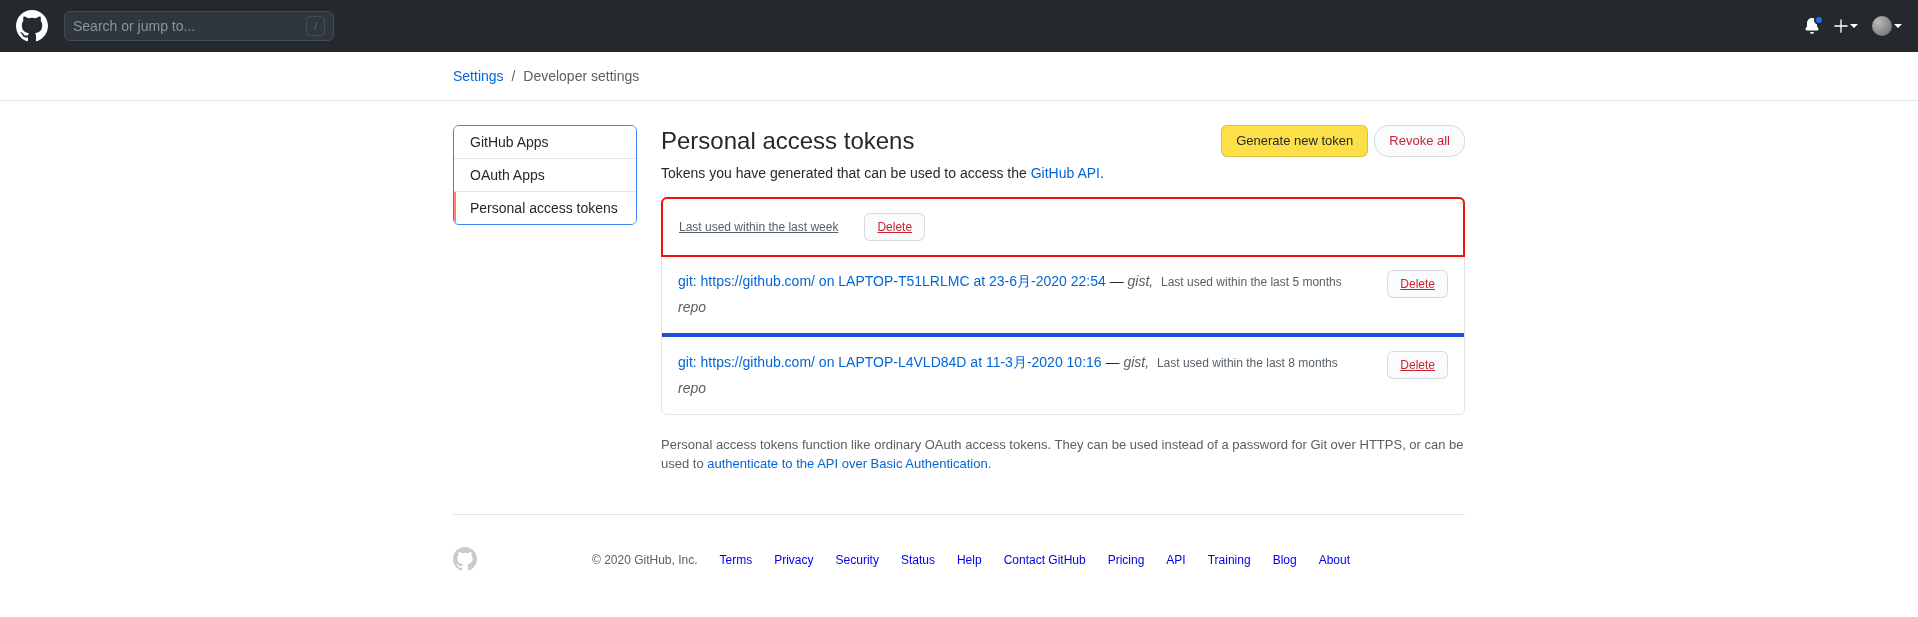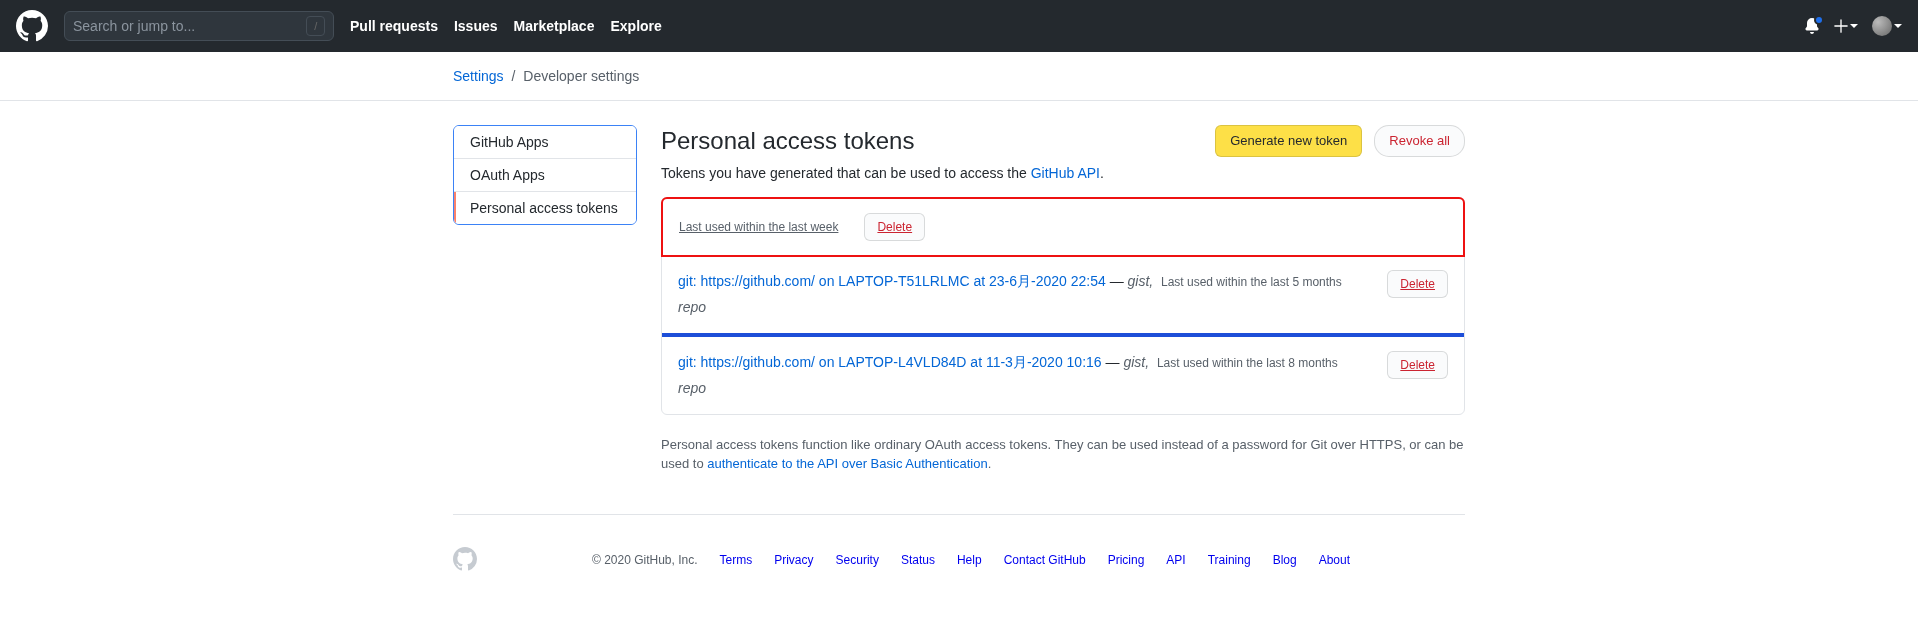--- a/index.html
+++ b/index.html
@@ -34,21 +34,21 @@
     .container { max-width: 1012px; margin: 24px auto 40px; display: flex; gap: 24px; }
     .sidenav { width: 184px; border: 1px solid #3b82f6; border-radius: 6px; overflow: hidden; align-self: flex-start; }
     .sidenav-item { display: block; padding: 8px 16px; color: #24292e; border-bottom: 1px solid #e1e4e8; font-size: 14px; background: #fff; }
     .sidenav-item:last-child { border-bottom: none; }
     .sidenav-item.selected { border-left: 2px solid #f9826c; font-weight: 400; padding-left: 14px; }
 
     .main { flex: 1; }
     .page-head { display: flex; align-items: center; margin-bottom: 8px; }
     .page-title { font-size: 24px; font-weight: 400; color: #24292e; flex: 1; }
     .btn { display: inline-block; padding: 5px 14px; font-size: 13px; border: 1px solid rgba(27,31,35,.15); border-radius: 6px; background: #fde047; color: #24292e; cursor: pointer; line-height: 20px; }
-    .btn + .btn { margin-left: 12px; border-radius: 15px; }
+    .btn + .btn { margin-left: 6px; border-radius: 15px; }
     .btn-danger-outline { color: #cb2431; background: #fafbfc; }
     .btn-danger-small { color: #cb2431; background: #fafbfc; padding: 3px 12px; font-size: 12px; text-decoration: underline; }
 
     .subtitle { color: #24292e; margin: 6px 0 16px; }
     .subtitle a { color: #0366d6; }
 
     .token-list { border: 1px solid #e1e4e8; border-radius: 6px; }
     .token-row { display: flex; align-items: flex-start; padding: 14px 16px; border-bottom: 4px solid #1d4ed8; gap: 12px; }
     .token-row:last-child { border-bottom: none; }
     .token-row.highlight { border: 2px solid #e11; border-radius: 6px 6px 0 0; position: relative; margin: -1px; }
@@ -75,26 +75,20 @@
 <div class="header">
   <a class="logo" href="#">
     <svg height="32" width="32" viewBox="0 0 16 16">
         <path d="M8 0C3.58 0 0 3.58 0 8c0 3.54 2.29 6.53 5.47 7.59.4.07.55-.17.55-.38 0-.19-.01-.82-.01-1.49-2.01.37-2.53-.49-2.69-.94-.09-.23-.48-.94-.82-1.13-.28-.15-.68-.52-.01-.53.63-.01 1.08.58 1.23.82.72 1.21 1.87.87 2.33.66.07-.52.28-.87.51-1.07-1.78-.2-3.64-.89-3.64-3.95 0-.87.31-1.59.82-2.15-.08-.2-.36-1.02.08-2.12 0 0 .67-.21 2.2.82a7.42 7.42 0 0 1 2-.27c.68 0 1.36.09 2 .27 1.53-1.04 2.2-.82 2.2-.82.44 1.1.16 1.92.08 2.12.51.56.82 1.27.82 2.15 0 3.07-1.87 3.75-3.65 3.95.29.25.54.73.54 1.48 0 1.07-.01 1.93-.01 2.2 0 .21.15.46.55.38A8.013 8.013 0 0 0 16 8c0-4.42-3.58-8-8-8z"></path>
       </svg>
   </a>
   <div class="search-wrap">
     <input class="search-input" placeholder="Search or jump to..." style="">
     <span class="slash">/</span>
   </div>
-  <nav class="nav-links">
-    <a href="#">Pull requests</a>
-    <a href="#">Issues</a>
-    <a href="#">Marketplace</a>
-    <a href="#">Explore</a>
-  </nav>
   <div class="header-right">
     <span class="bell-wrap">
       <svg width="16" height="16" viewBox="0 0 16 16" fill="#fff">
           <path d="M8 16a2 2 0 0 0 1.985-1.75c.017-.137-.097-.25-.235-.25h-3.5c-.138 0-.252.113-.235.25A2 2 0 0 0 8 16zM3 5a5 5 0 0 1 10 0v2.947c0 .346.114.683.323.96l1.016 1.355A1.5 1.5 0 0 1 13.14 12.5H2.86a1.5 1.5 0 0 1-1.2-2.238l1.017-1.355c.209-.277.323-.614.323-.96V5z"></path>
         </svg>
       <span class="bell-dot"></span>
     </span>
     <span class="plus-wrap">
       <svg width="14" height="14" viewBox="0 0 16 16" fill="#fff">
           <path d="M7.25 1a.75.75 0 0 1 1.5 0v6.25H15a.75.75 0 0 1 0 1.5H8.75V15a.75.75 0 0 1-1.5 0V8.75H1a.75.75 0 0 1 0-1.5h6.25V1z"></path>

